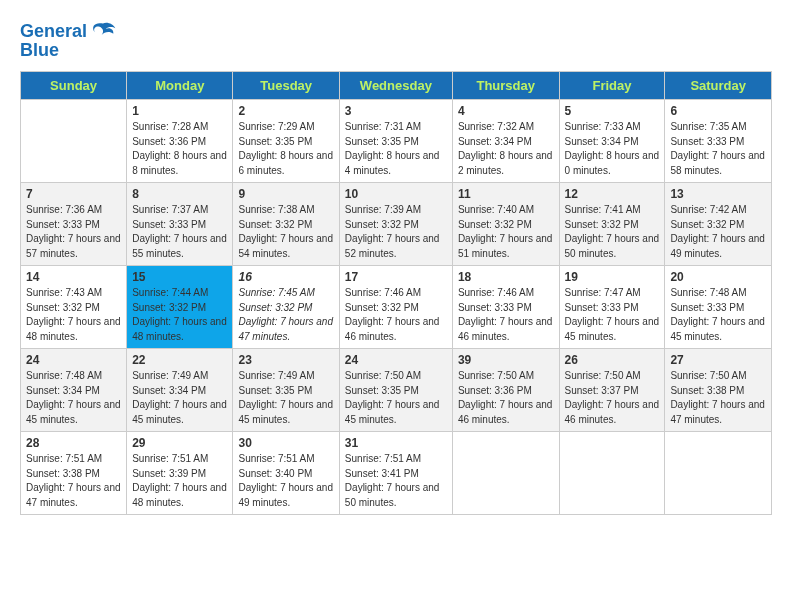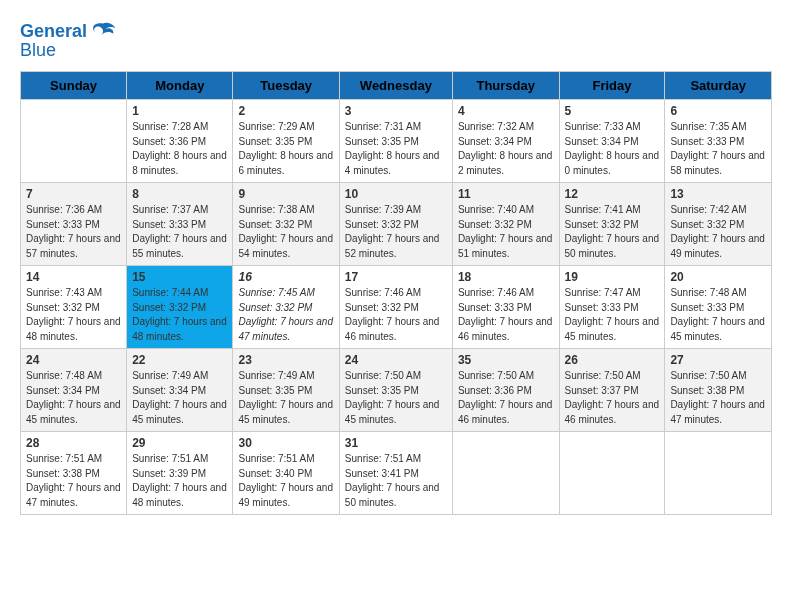--- a/index.html
+++ b/index.html
@@ -47,21 +47,21 @@
       font-size: 15px;
       color: #555;
     }
     .calendar {
       width: 100%;
       border-collapse: collapse;
       border: 1px solid #ccc;
     }
     .calendar th {
       background: #1a6eb5;
-      color: #000000;
+      color: #bef264;
       font-size: 13px;
       font-weight: bold;
       text-align: center;
       padding: 6px 20px;
       border: 1px solid #ccc;
     }
     .calendar td {
       vertical-align: top;
       border: 1px solid #ccc;
       padding: 4px 5px;
@@ -96,21 +96,21 @@
 <body>
 
 <div class="header">
   <div class="logo">
     <div>
       <div class="logo-text">
         <span>General</span><svg class="logo-bird" viewBox="0 0 40 35" xmlns="http://www.w3.org/2000/svg" style="display:inline-block;vertical-align:middle;width:28px;height:24px;">
           <path d="M20 5 C25 2, 35 5, 38 12 C35 10, 28 9, 24 13 C30 10, 36 14, 35 20 C30 16, 22 17, 18 22 C22 17, 20 12, 15 10 C10 8, 5 12, 8 18 C5 15, 4 8, 10 6 C13 4, 17 5, 20 5Z" fill="#1a6eb5"></path>
         </svg>
       </div>
-      <div style="font-size:18px;font-weight:normal;color:#1a6eb5;margin-top:-4px;">Blue</div>
+      <div style="font-size:18px;font-weight:bold;color:#1a6eb5;margin-top:-4px;">Blue</div>
     </div>
   </div>
   <div class="title-block">
     <div class="month-title"></div>
     <div class="subtitle"></div>
   </div>
 </div>
 
 <table class="calendar">
   <thead>
@@ -223,21 +223,21 @@
         </td>
         <td style="background: rgb(242, 242, 242);">
           <span class="day-number">23</span>
           <div class="day-info">Sunrise: 7:49 AM<br>Sunset: 3:35 PM<br>Daylight: 7 hours and 45 minutes.</div>
         </td>
         <td style="background: rgb(242, 242, 242); margin-top: 35px;">
           <span class="day-number">24</span>
           <div class="day-info">Sunrise: 7:50 AM<br>Sunset: 3:35 PM<br>Daylight: 7 hours and 45 minutes.</div>
         </td>
         <td style="background: rgb(242, 242, 242);">
-          <span class="day-number">35</span>
+          <span class="day-number">39</span>
           <div class="day-info">Sunrise: 7:50 AM<br>Sunset: 3:36 PM<br>Daylight: 7 hours and 46 minutes.</div>
         </td>
         <td style="background: rgb(242, 242, 242);">
           <span class="day-number">26</span>
           <div class="day-info">Sunrise: 7:50 AM<br>Sunset: 3:37 PM<br>Daylight: 7 hours and 46 minutes.</div>
         </td>
         <td style="background: rgb(242, 242, 242);">
           <span class="day-number">27</span>
           <div class="day-info">Sunrise: 7:50 AM<br>Sunset: 3:38 PM<br>Daylight: 7 hours and 47 minutes.</div>
         </td>

